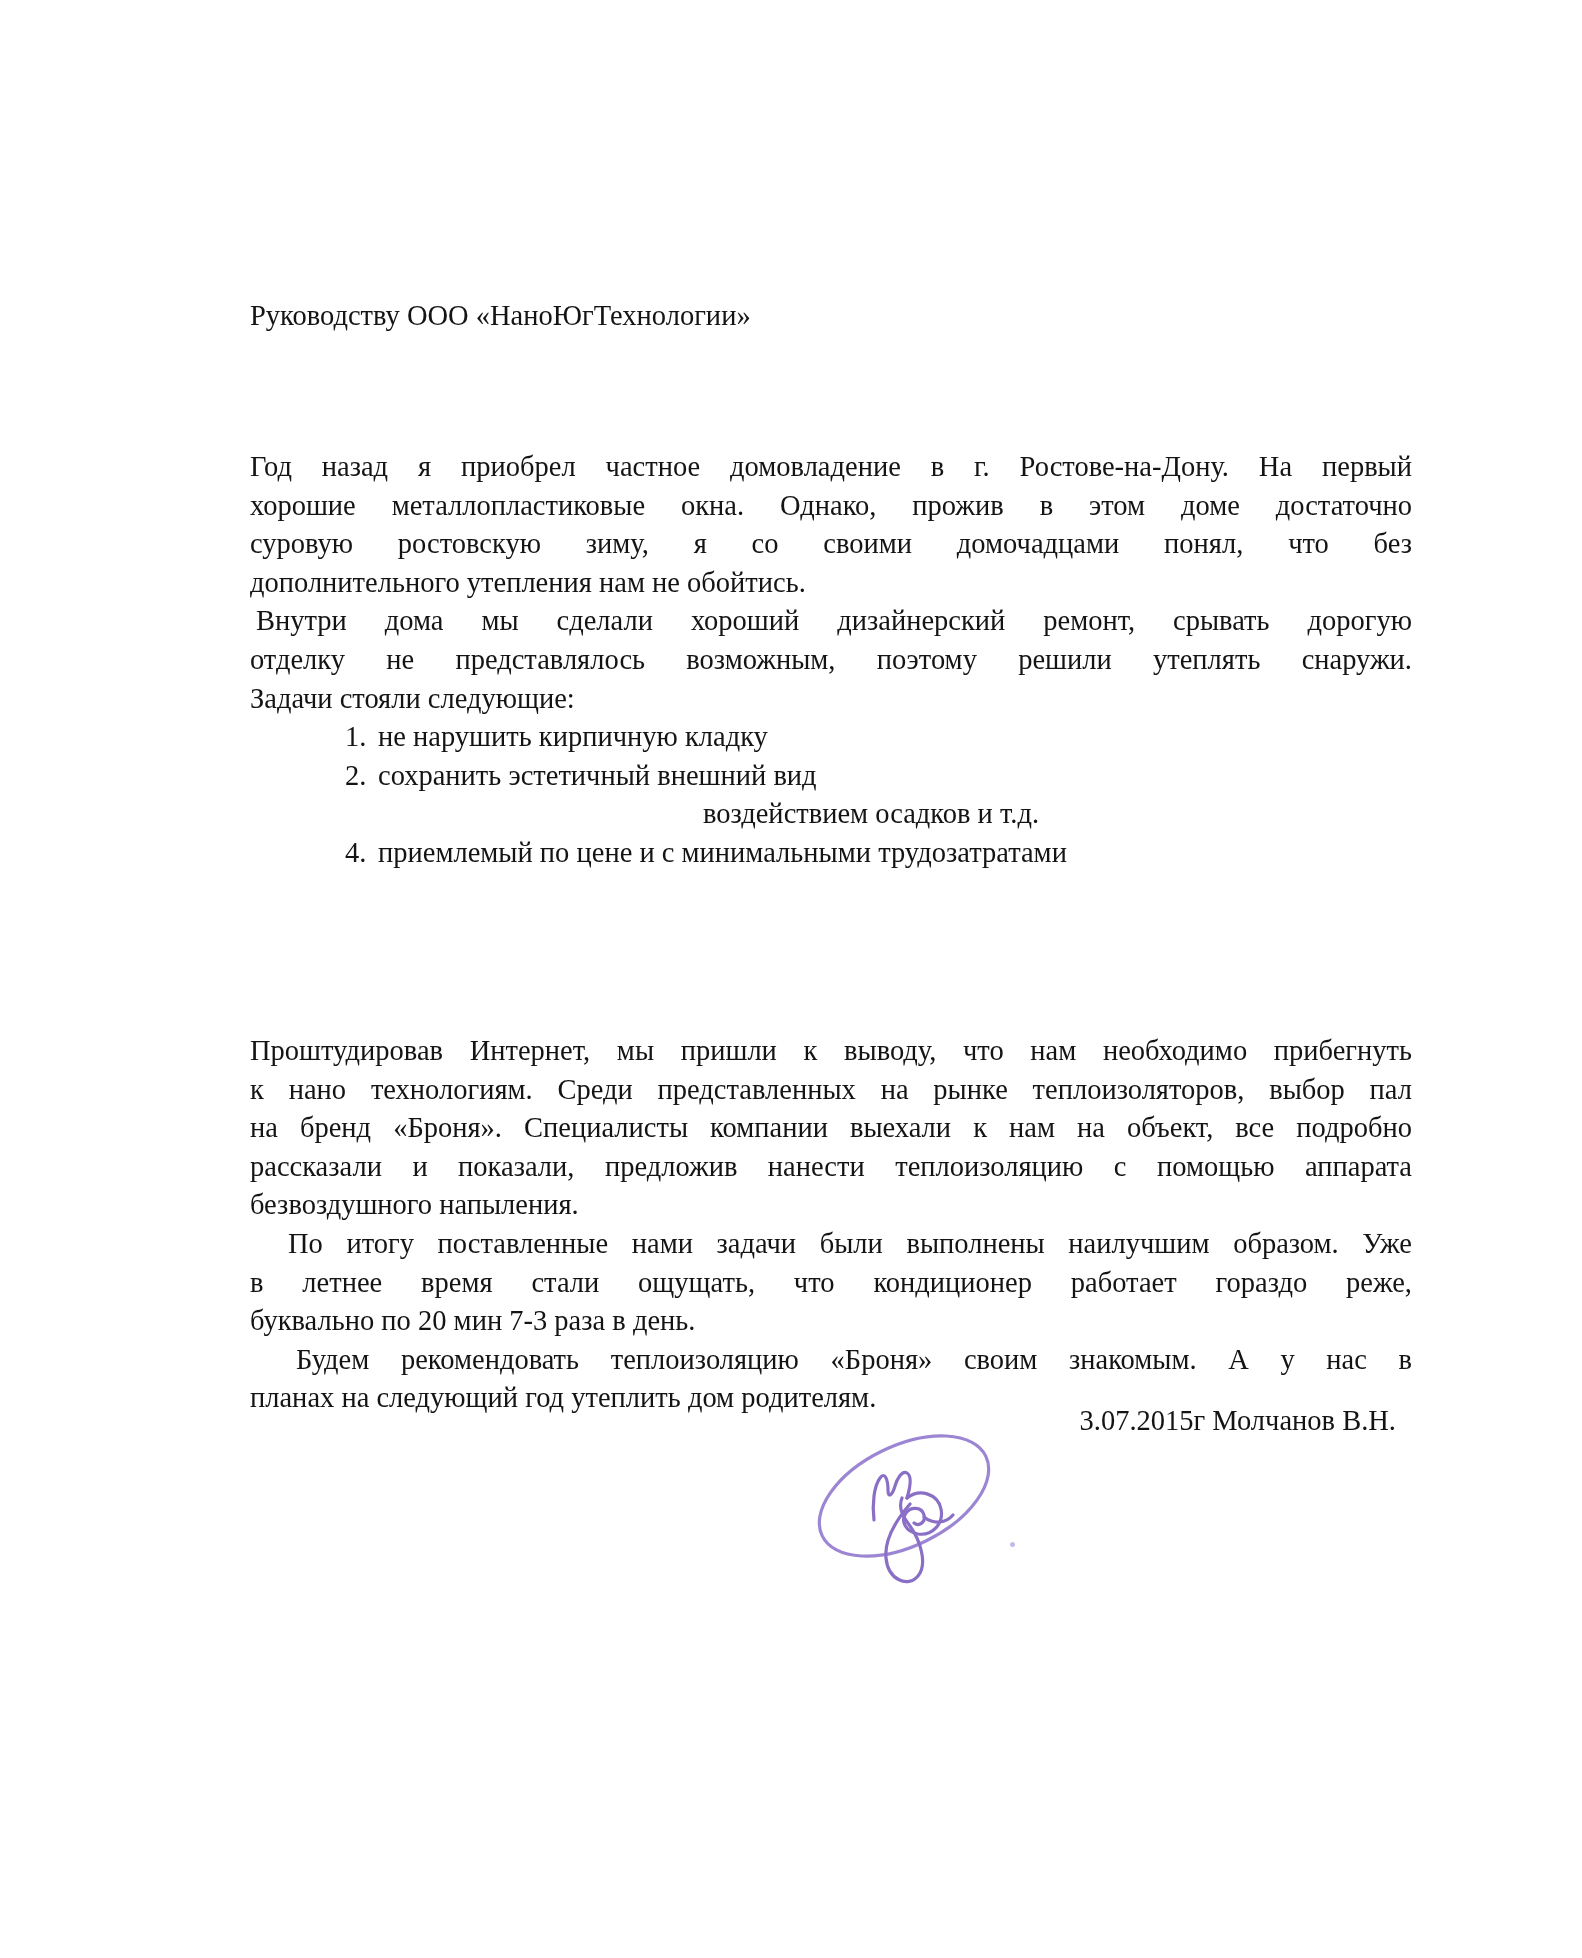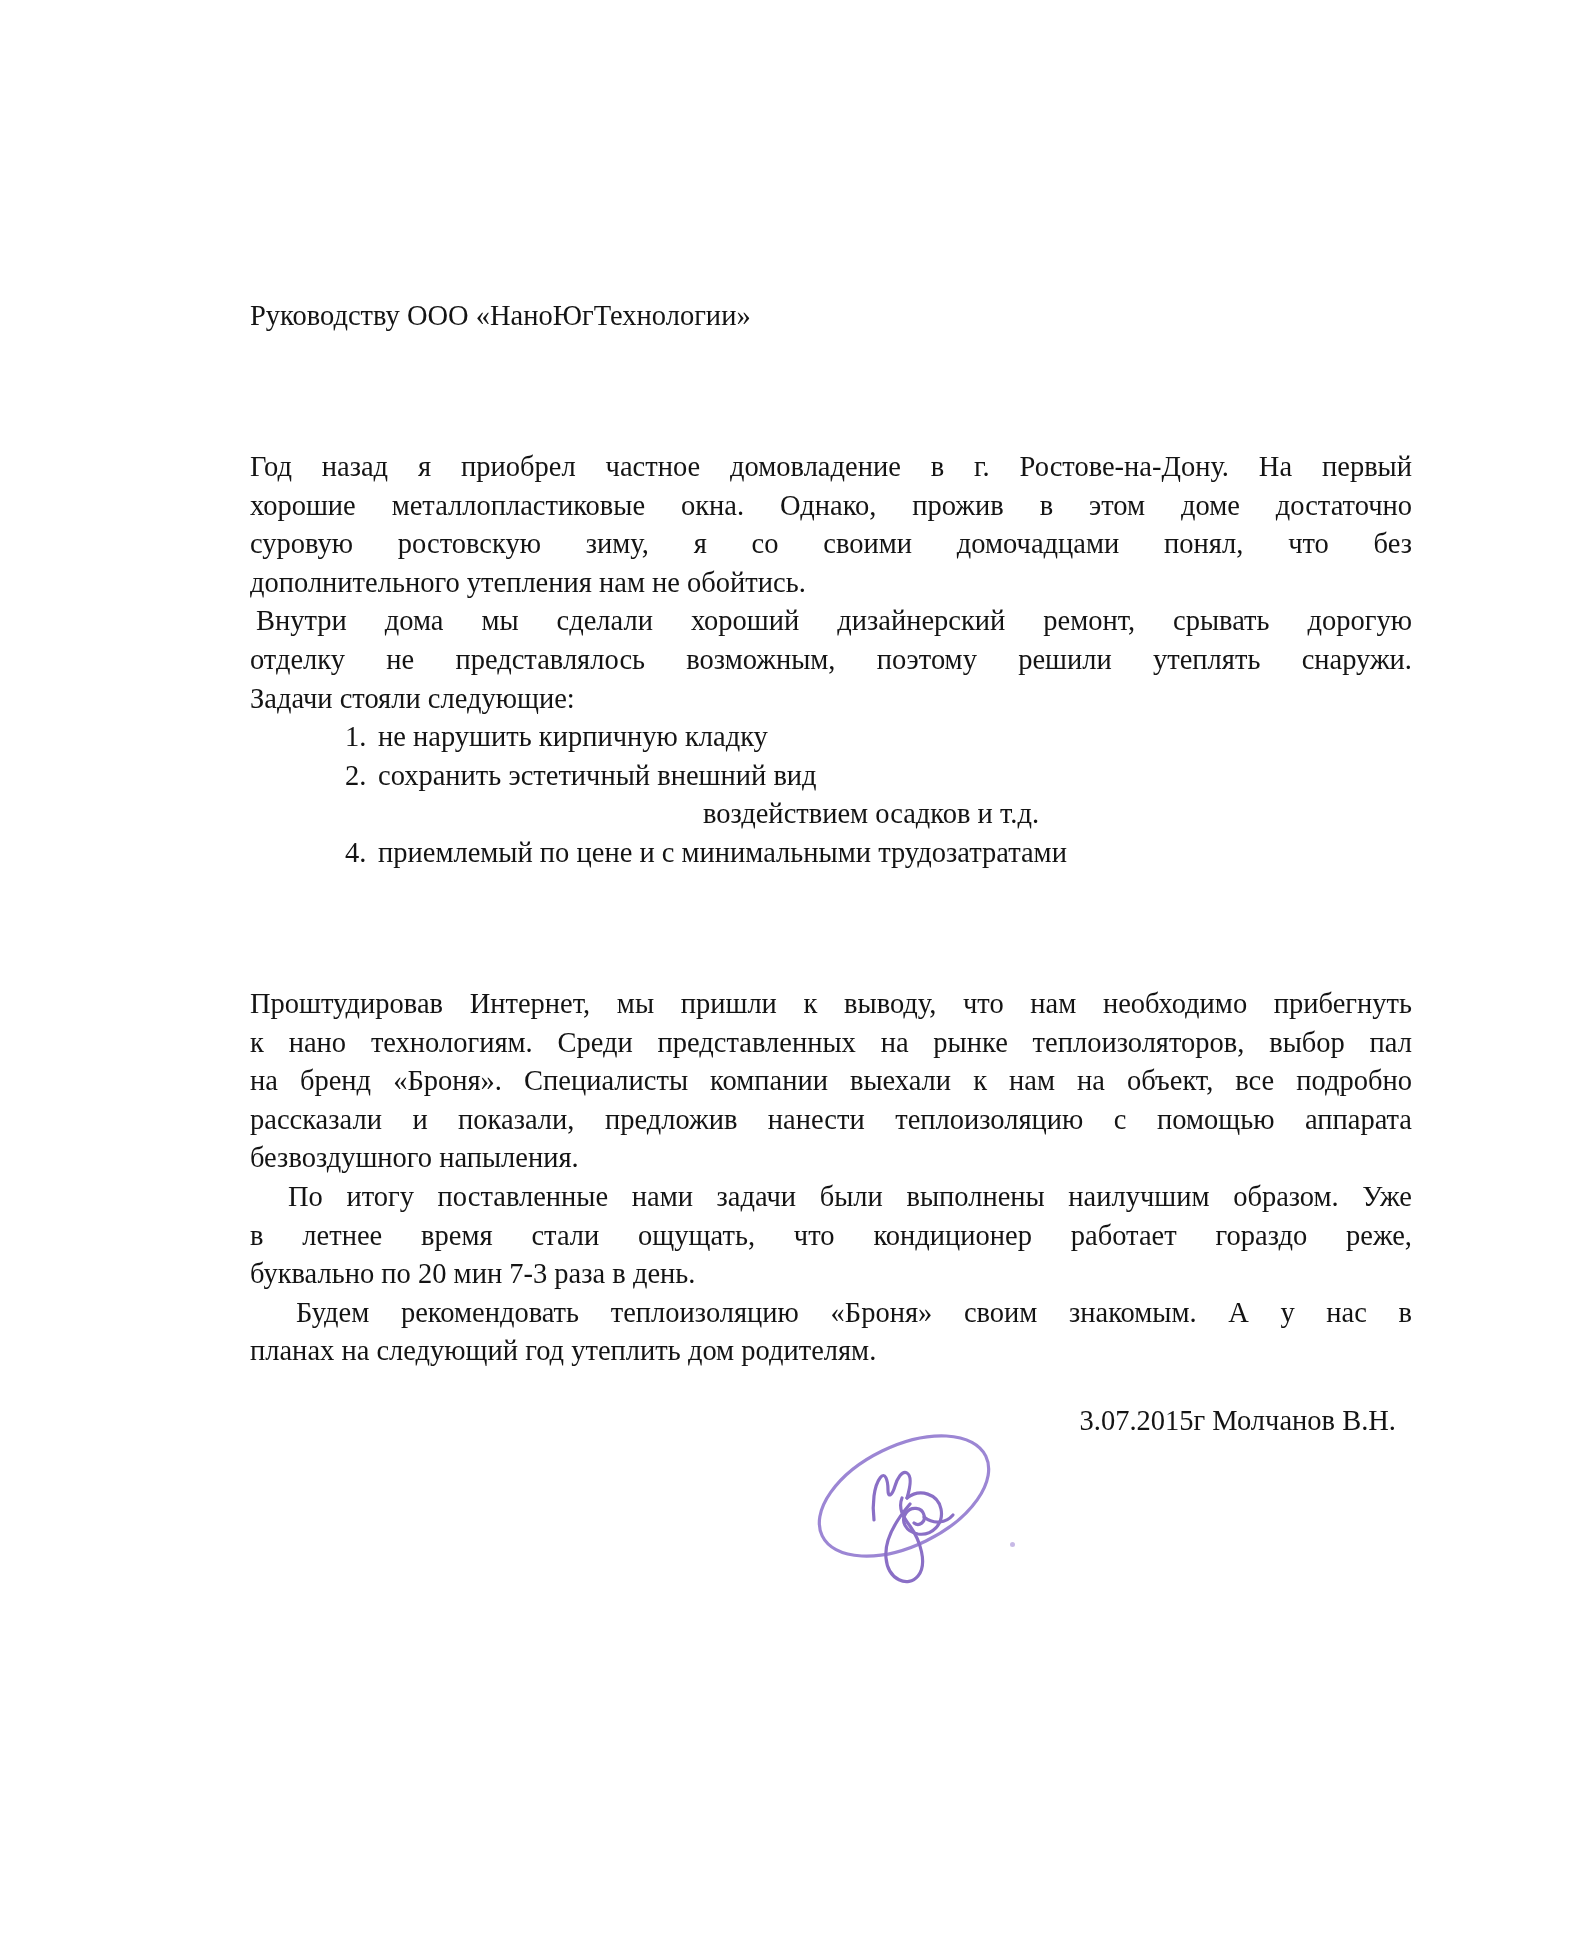--- a/index.html
+++ b/index.html
@@ -19,21 +19,21 @@
     line-height:38.6px;
   }
   #heading{
     top:260px;
     text-align:left;
     padding-right:14px;
     box-sizing:border-box;
     margin-top:37px;
   }
   #block-main{ top:448px; }
-  #block-second{ top:985px; }
+  #block-second{ top:1032px; }
   #date-line{
     top:1402px;
     text-align:right;
     padding-right:16px;
     box-sizing:border-box;
   }
   .jl{ text-align:justify; text-align-last:justify; white-space:normal; }
   .ll{ text-align:left; }
   .indent-p2{ padding-left:6px; }
   .indent-p4{ padding-left:38px; }

